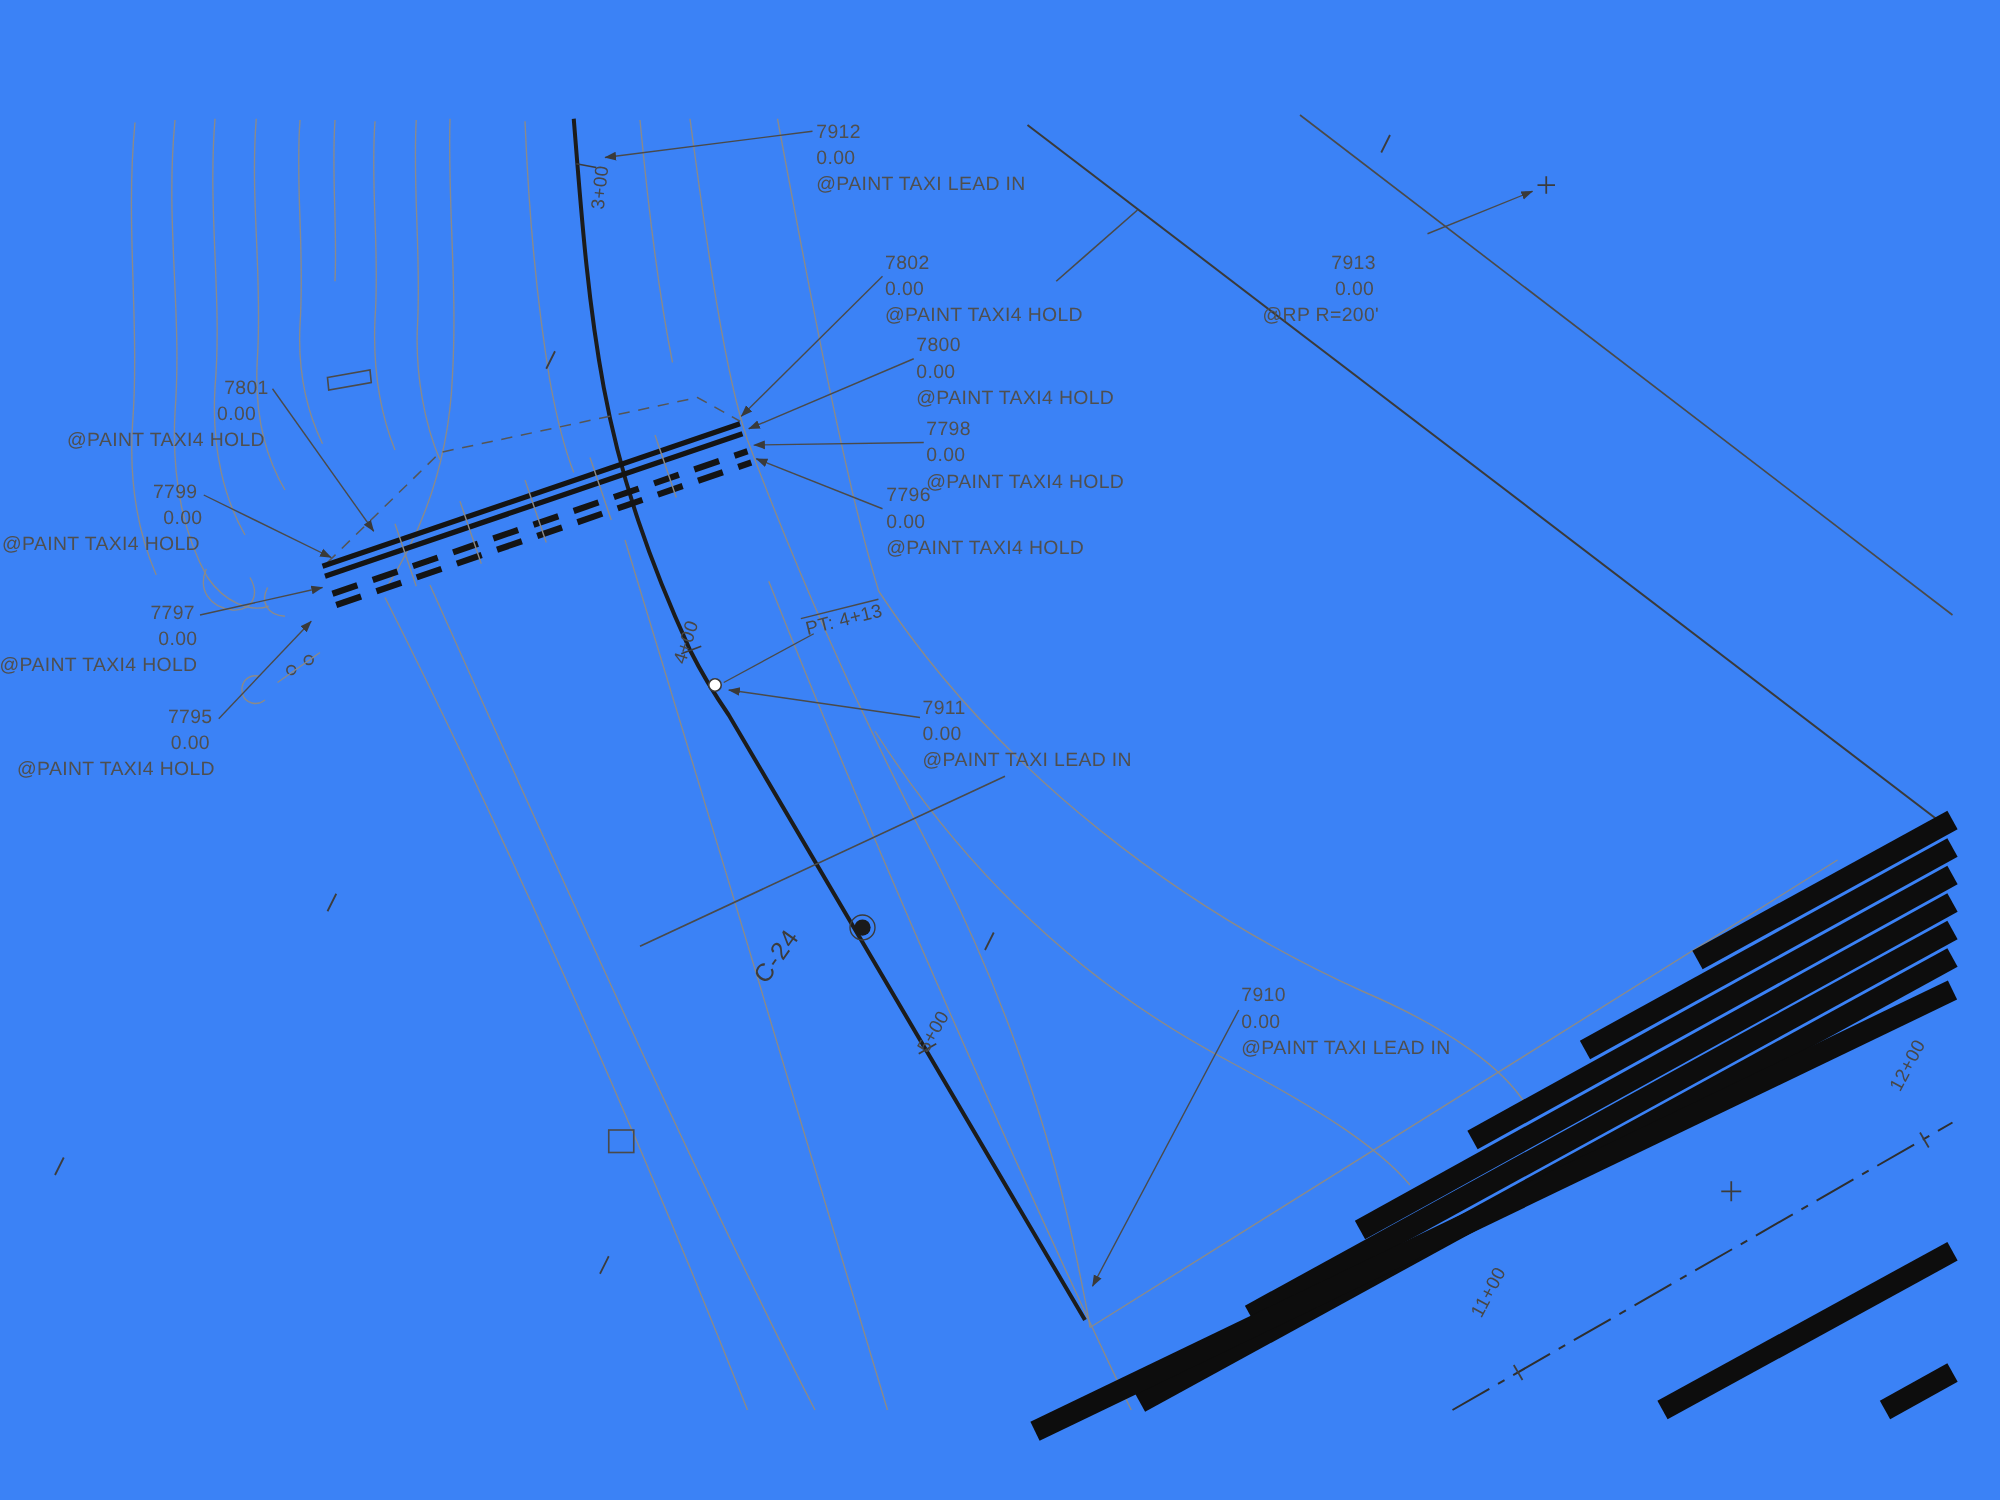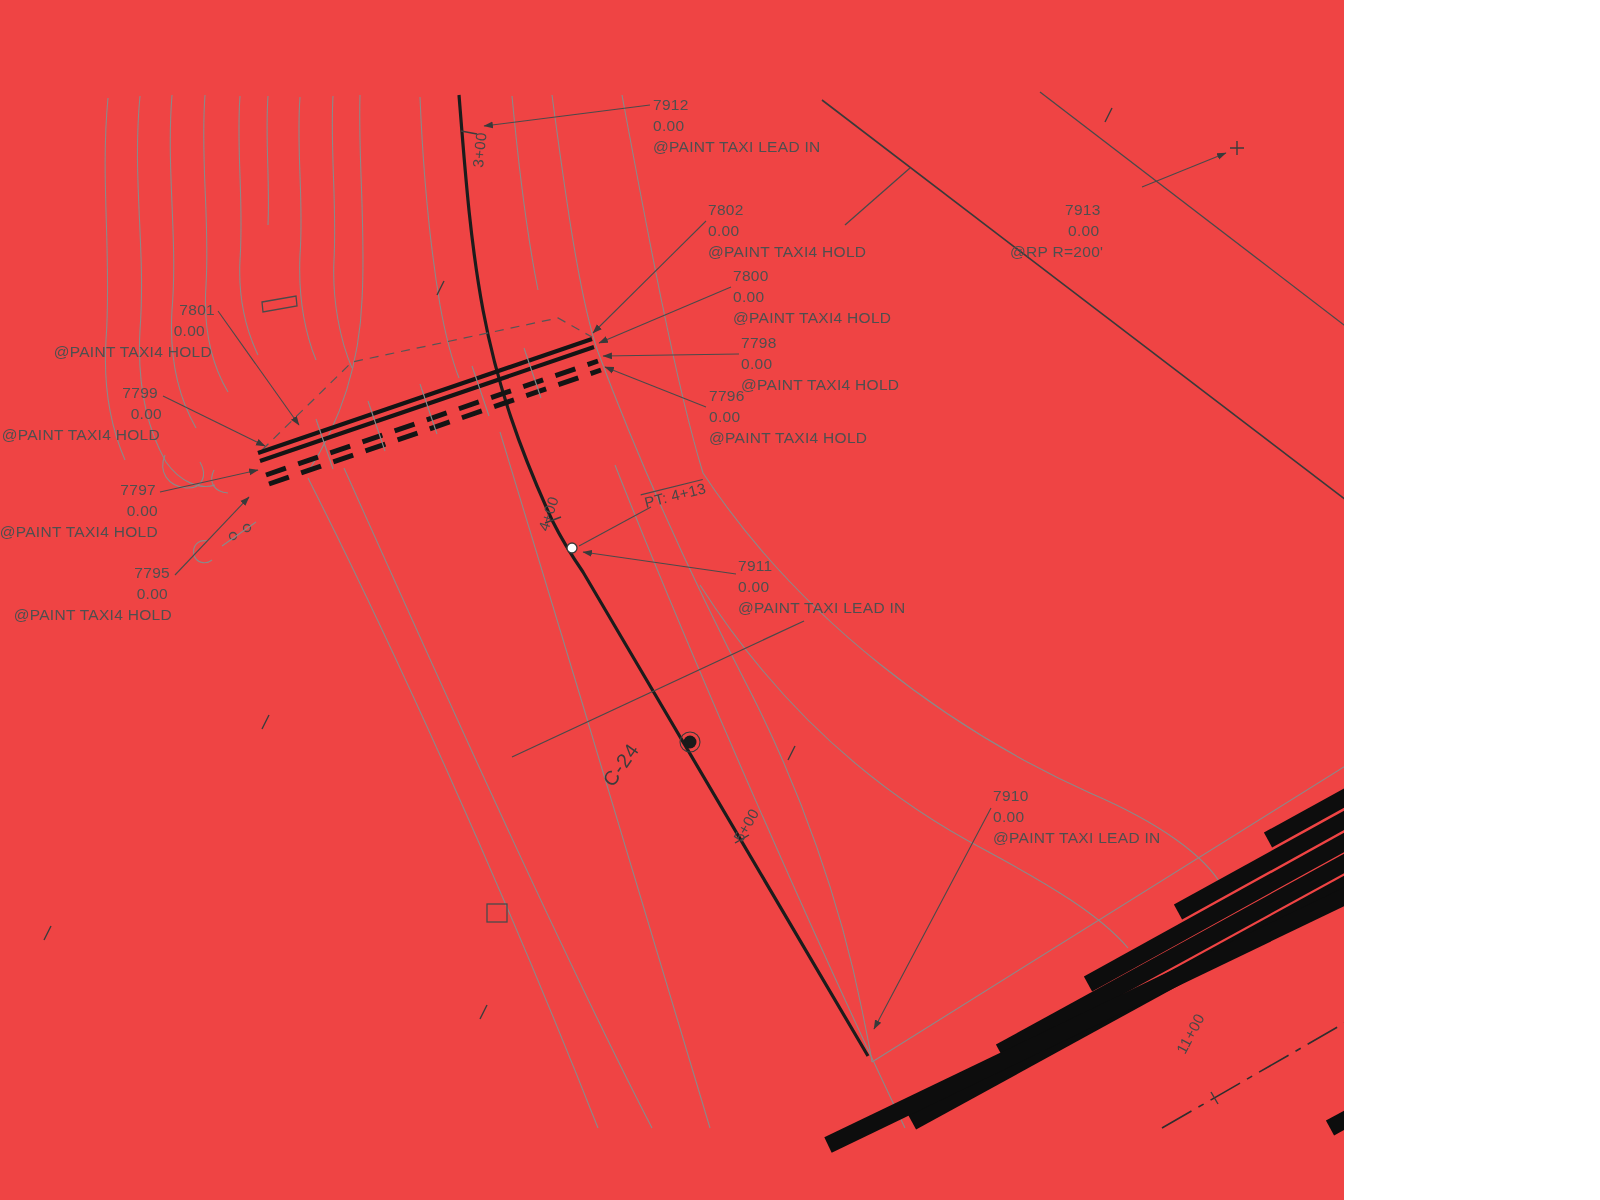--- a/index.html
+++ b/index.html
@@ -1,16 +1,16 @@
 <!DOCTYPE html>
 <html><head>
 <meta charset="utf-8">
 <style>
   html,body{margin:0;padding:0;background:#ffffff;}
-  .page{width:1344px;height:1200px;background:#ef4444;overflow:hidden;position:relative;}
+  .page{width:1600px;height:1200px;background:#3b82f6;overflow:hidden;position:relative;}
   svg{display:block;}
   text{font-family:"Liberation Sans","DejaVu Sans",sans-serif;fill:#4f4f4f;}
   .lbl{font-size:15.5px;letter-spacing:.3px;}
   .stn{font-size:15px;fill:#474747;letter-spacing:.4px;}
   .big{font-size:20px;fill:#3c3c3c;letter-spacing:1px;}
   .thin{stroke:#8a8a8a;stroke-width:1.1;fill:none;}
   .med{stroke:#4a4a4a;stroke-width:1.3;fill:none;}
   .edge{stroke:#3a3a3a;stroke-width:1.6;fill:none;}
   .thick{stroke:#1c1c1c;stroke-width:3.2;fill:none;}
   .hold-solid{stroke:#141414;stroke-width:4.2;fill:none;}

